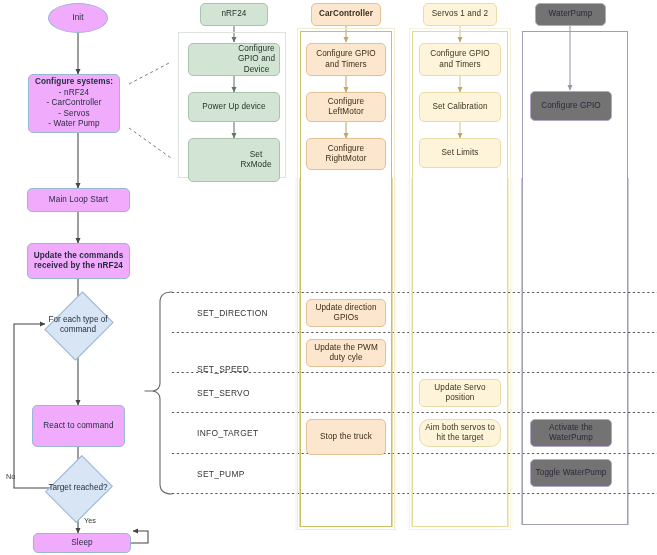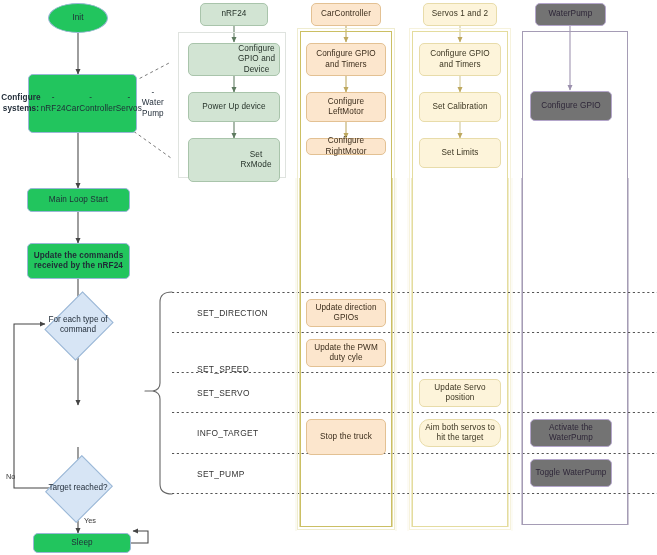--- a/index.html
+++ b/index.html
@@ -32,21 +32,21 @@
     border-radius: 5px;
     border-width: 1px;
     border-style: solid;
     padding: 1px 3px;
     letter-spacing: 0.1px;
   }
   .node span { display: block; }
 
   
   .n-blue {
-    background: #22c55e;
+    background: #f0abfc;
     border-color: #9ab7d6;
     color: #1f2a36;
   }
   
   .n-green {
     background: #d2e4d3;
     border-color: #a9c4ab;
     color: #26332a;
   }
   
@@ -246,41 +246,44 @@
                L160,484
                C160,490 163,494 172,494"></path>
       <path d="M153,391 L145,391"></path>
     </g>
   </svg>
 
   <div class="node n-blue n-ellipse" style="left:48px; top:3px; width:60px; height:30px;">
     <span>Init</span>
   </div>
 
-  <div class="node n-blue" style="left:28px; top:74px; width:109px; height:59px; flex-direction:row; justify-content:center;">
+  <div class="node n-blue" style="left:28px; top:74px; width:92px; height:59px; flex-direction:column; justify-content:center;">
     <span style="font-weight:bold;">Configure systems:</span>
     <span>- nRF24</span>
     <span>- CarController</span>
     <span>- Servos</span>
     <span>- Water Pump</span>
   </div>
 
   <div class="node n-blue" style="left:27px; top:188px; width:103px; height:24px;">
     <span style="font-weight:normal;">Main Loop Start</span>
   </div>
 
   <div class="node n-blue" style="left:27px; top:243px; width:103px; height:36px;">
     <span style="font-weight:bold;">Update the commands received by the nRF24</span>
   </div>
 
   <div class="diamond" style="left:31px; top:304px; width:94px; height:42px;">
     <div class="dshape" style="left:26px; top:-5px; width:42px; height:52px;"></div>
     <div class="dlabel">For each type of command</div>
   </div>
 
+  <div class="node n-blue" style="left:32px; top:405px; width:93px; height:42px;">
+    <span>React to command</span>
+  </div>
 
   <div class="diamond" style="left:29px; top:468px; width:98px; height:40px;">
     <div class="dshape" style="left:28px; top:-5px; width:42px; height:50px;"></div>
     <div class="dlabel">Target reached?</div>
   </div>
 
   <div class="node n-blue" style="left:33px; top:533px; width:98px; height:20px;">
     <span>Sleep</span>
   </div>
 
@@ -288,21 +291,21 @@
   <div class="edge-label" style="left:84px; top:516px;">Yes</div>
 
   <div class="container-box c-green" style="left:178px; top:32px; width:108px; height:146px;"></div>
   <div class="container-box c-orange" style="left:300px; top:31px; width:92px; height:496px;"></div>
   <div class="container-box c-cream" style="left:412px; top:31px; width:96px; height:496px;"></div>
   <div class="container-box c-purple" style="left:522px; top:31px; width:106px; height:494px;"></div>
 
   <div class="node n-green" style="left:200px; top:3px; width:68px; height:23px;">
     <span>nRF24</span>
   </div>
-  <div class="node n-orange" style="left:311px; top:3px; width:70px; height:23px;">
+  <div class="node n-orange" style="left:311px; top:3px; width:70px; height:23px;font-weight:bold;">
     <span>CarController</span>
   </div>
   <div class="node n-cream" style="left:423px; top:3px; width:74px; height:23px;">
     <span>Servos 1 and 2</span>
   </div>
   <div class="node n-purple" style="left:535px; top:3px; width:71px; height:23px;">
     <span>WaterPump</span>
   </div>
 
   <div class="node n-green" style="left:188px; top:43px; width:92px; height:33px;padding-left:48px;">
@@ -314,21 +317,21 @@
   <div class="node n-green" style="left:188px; top:138px; width:92px; height:44px;padding-left:47px;">
     <span>Set RxMode</span>
   </div>
 
   <div class="node n-orange" style="left:306px; top:43px; width:80px; height:33px;">
     <span>Configure GPIO and Timers</span>
   </div>
   <div class="node n-orange" style="left:306px; top:92px; width:80px; height:30px;">
     <span>Configure LeftMotor</span>
   </div>
-  <div class="node n-orange" style="left:306px; top:138px; width:80px; height:17px;">
+  <div class="node n-orange" style="left:306px; top:138px; width:80px; height:32px;">
     <span>Configure RightMotor</span>
   </div>
 
   <div class="node n-cream" style="left:419px; top:43px; width:82px; height:33px;">
     <span>Configure GPIO and Timers</span>
   </div>
   <div class="node n-cream" style="left:419px; top:92px; width:82px; height:30px;">
     <span>Set Calibration</span>
   </div>
   <div class="node n-cream" style="left:419px; top:138px; width:82px; height:30px;">

